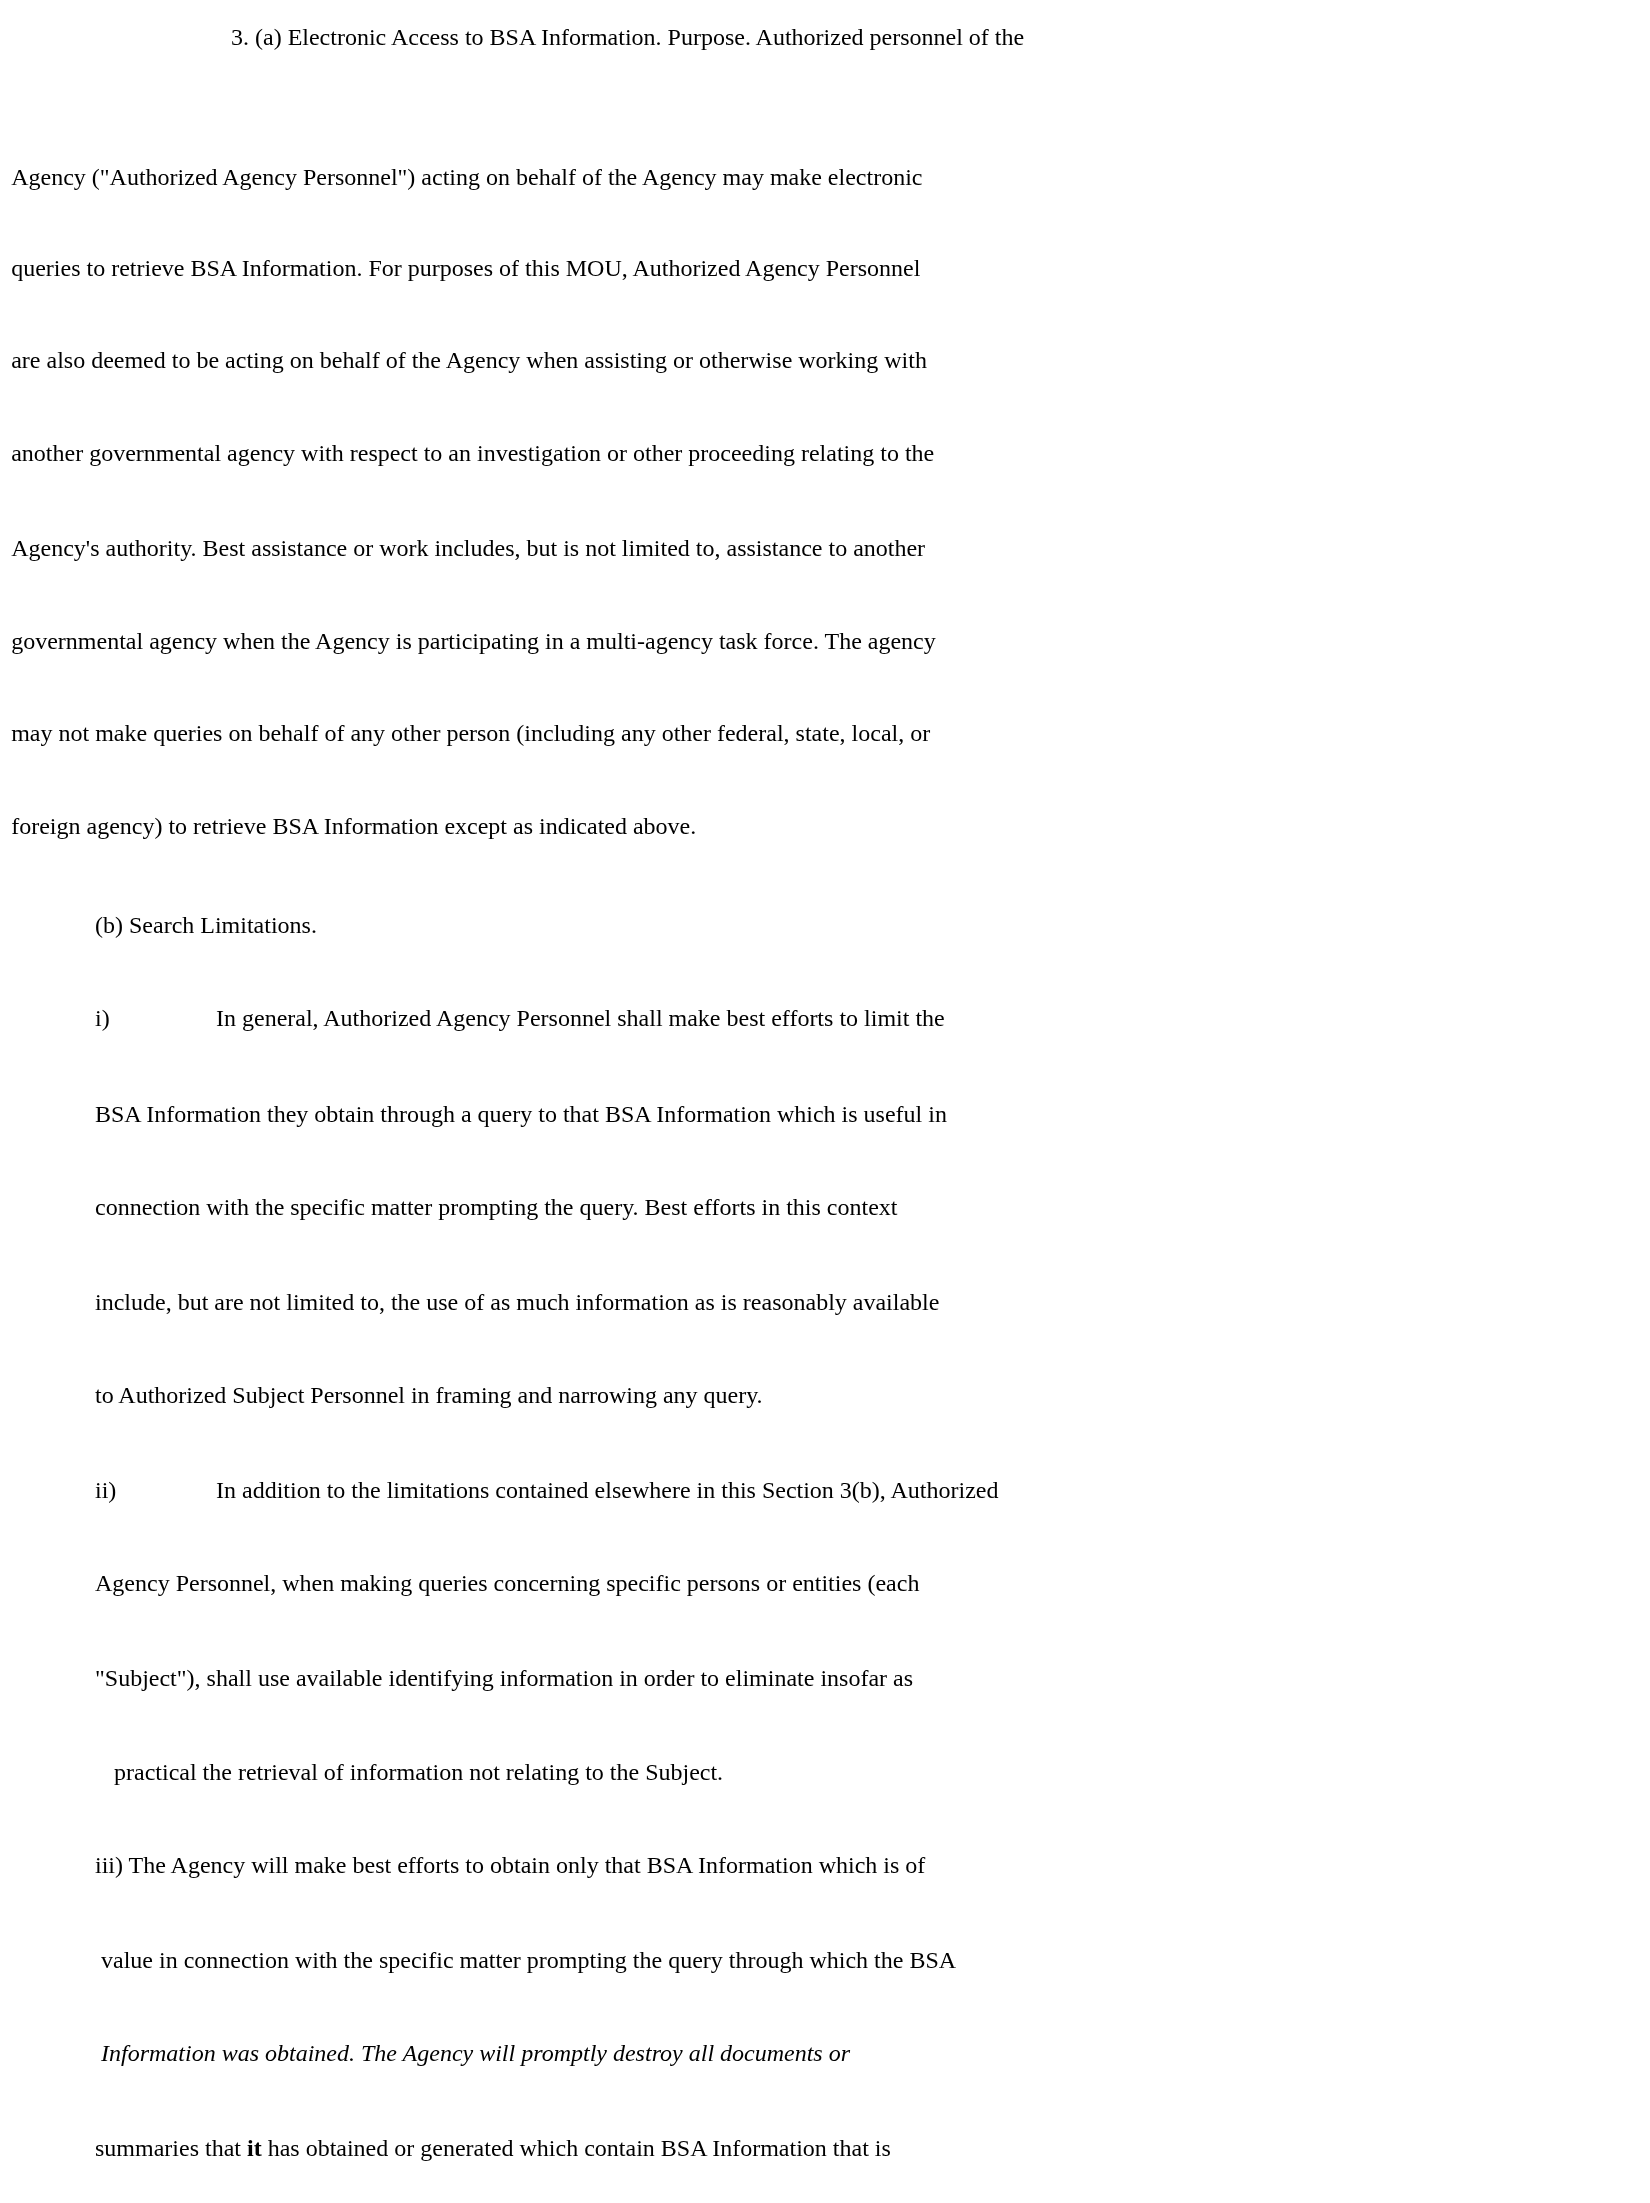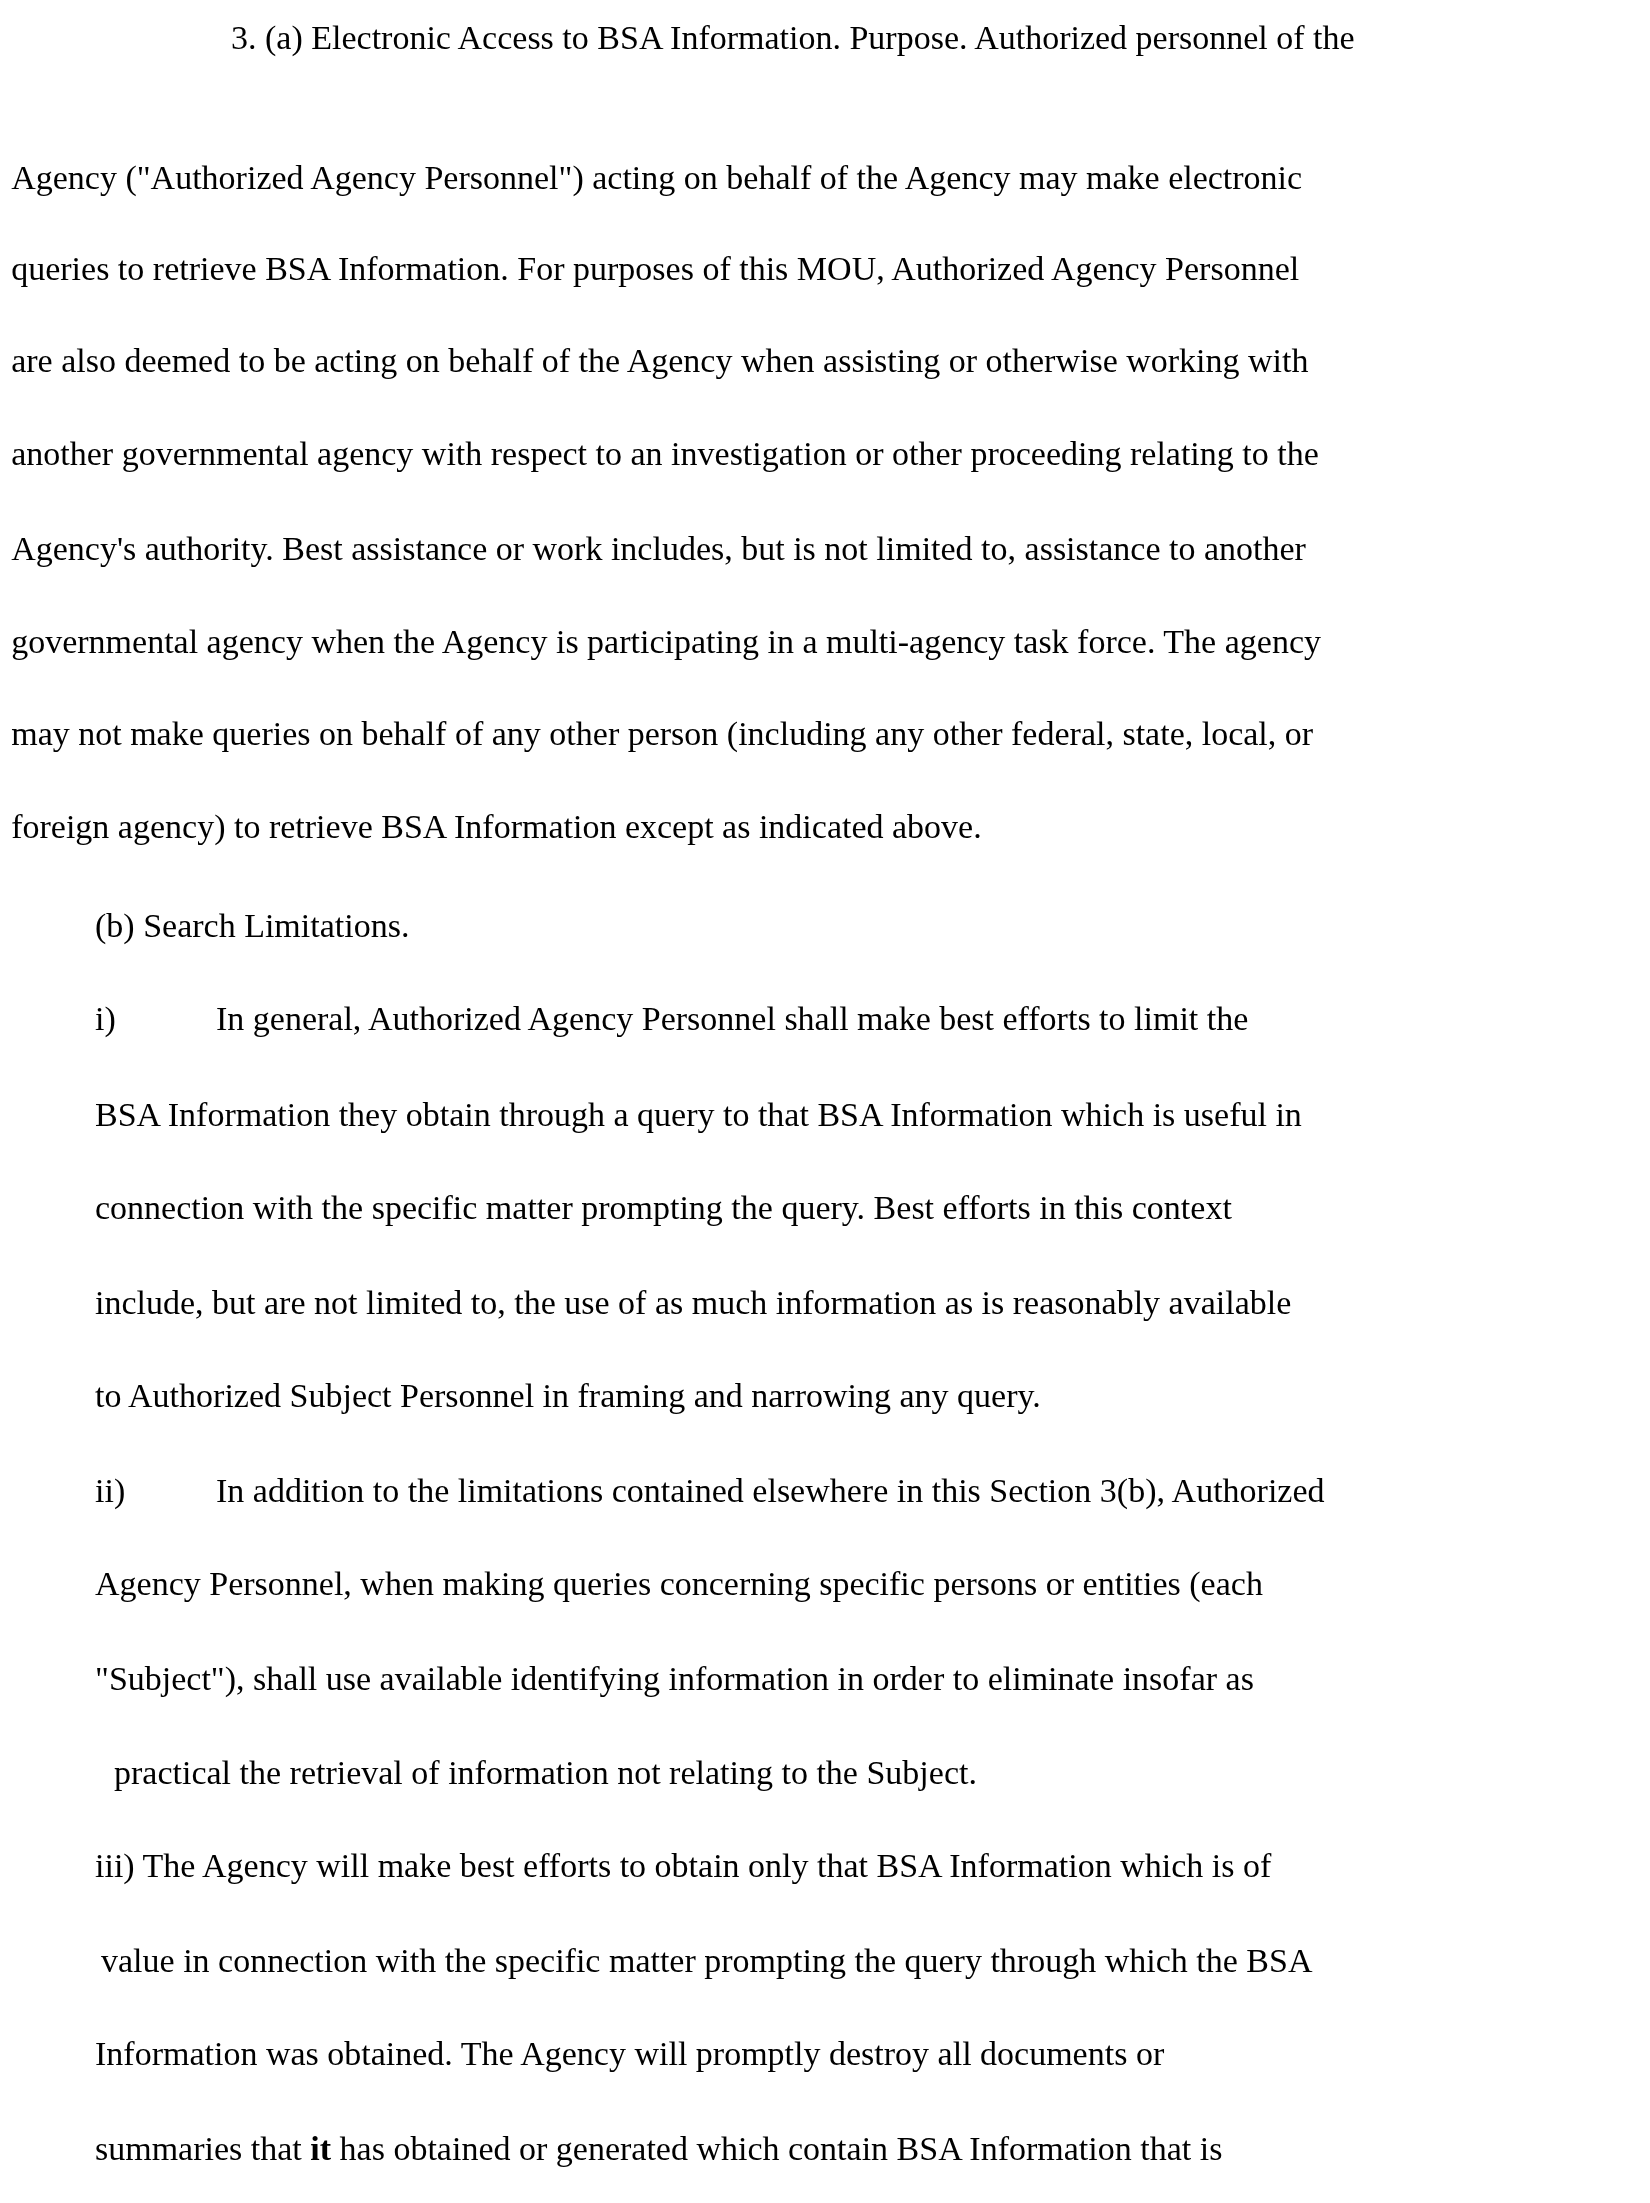--- a/index.html
+++ b/index.html
@@ -3,21 +3,21 @@
 <meta charset="utf-8">
 <style>
   html, body { margin: 0; padding: 0; background: #ffffff; }
   body {
     width: 1650px; height: 2204px; overflow: hidden; position: relative;
     font-family: "Liberation Serif", "DejaVu Serif", serif;
     color: #000;
   }
   .line {
     position: absolute;
-    font-size: 34px;
+    font-size: 24px;
     line-height: 41px;
     white-space: nowrap;
     letter-spacing: 0px;
   }
   .b { font-weight: bold; }
   .marker { display: inline-block; width: 121px; }
 </style>
 </head>
 <body>
 
@@ -50,18 +50,18 @@
     <span class="marker">ii)</span><span>In addition to the limitations contained elsewhere in this Section 3(b), Authorized</span>
   </div>
   <div class="line" style="left: 95px; top: 1563px;">Agency Personnel, when making queries concerning specific persons or entities (each</div>
   <div class="line" style="left: 95px; top: 1658px;">"Subject"), shall use available identifying information in order to eliminate insofar as</div>
   <div class="line" style="left: 85px; top: 1752px; margin-left: 29px;">practical the retrieval of information not relating to the Subject.</div>
 </div>
 
 <div>
   <div class="line" style="left: 95px; top: 1845px;">iii) The Agency will make best efforts to obtain only that BSA Information which is of</div>
   <div class="line" style="left: 95px; top: 1940px; margin-left: 6px;">value in connection with the specific matter prompting the query through which the BSA</div>
-  <div class="line" style="left: 95px; top: 2033px;">Information was obtained. The Agency will promptly destroy all documents or</div>
+  <div class="line" style="left: 101px; top: 2033px; font-style: italic;">Information was obtained. The Agency will promptly destroy all documents or</div>
   <div class="line" style="left: 95px; top: 2128px;">
     <span>summaries that </span><span class="b">it</span><span> has obtained or generated which contain BSA Information that is</span>
   </div>
 </div>
 
 
 </body></html>

